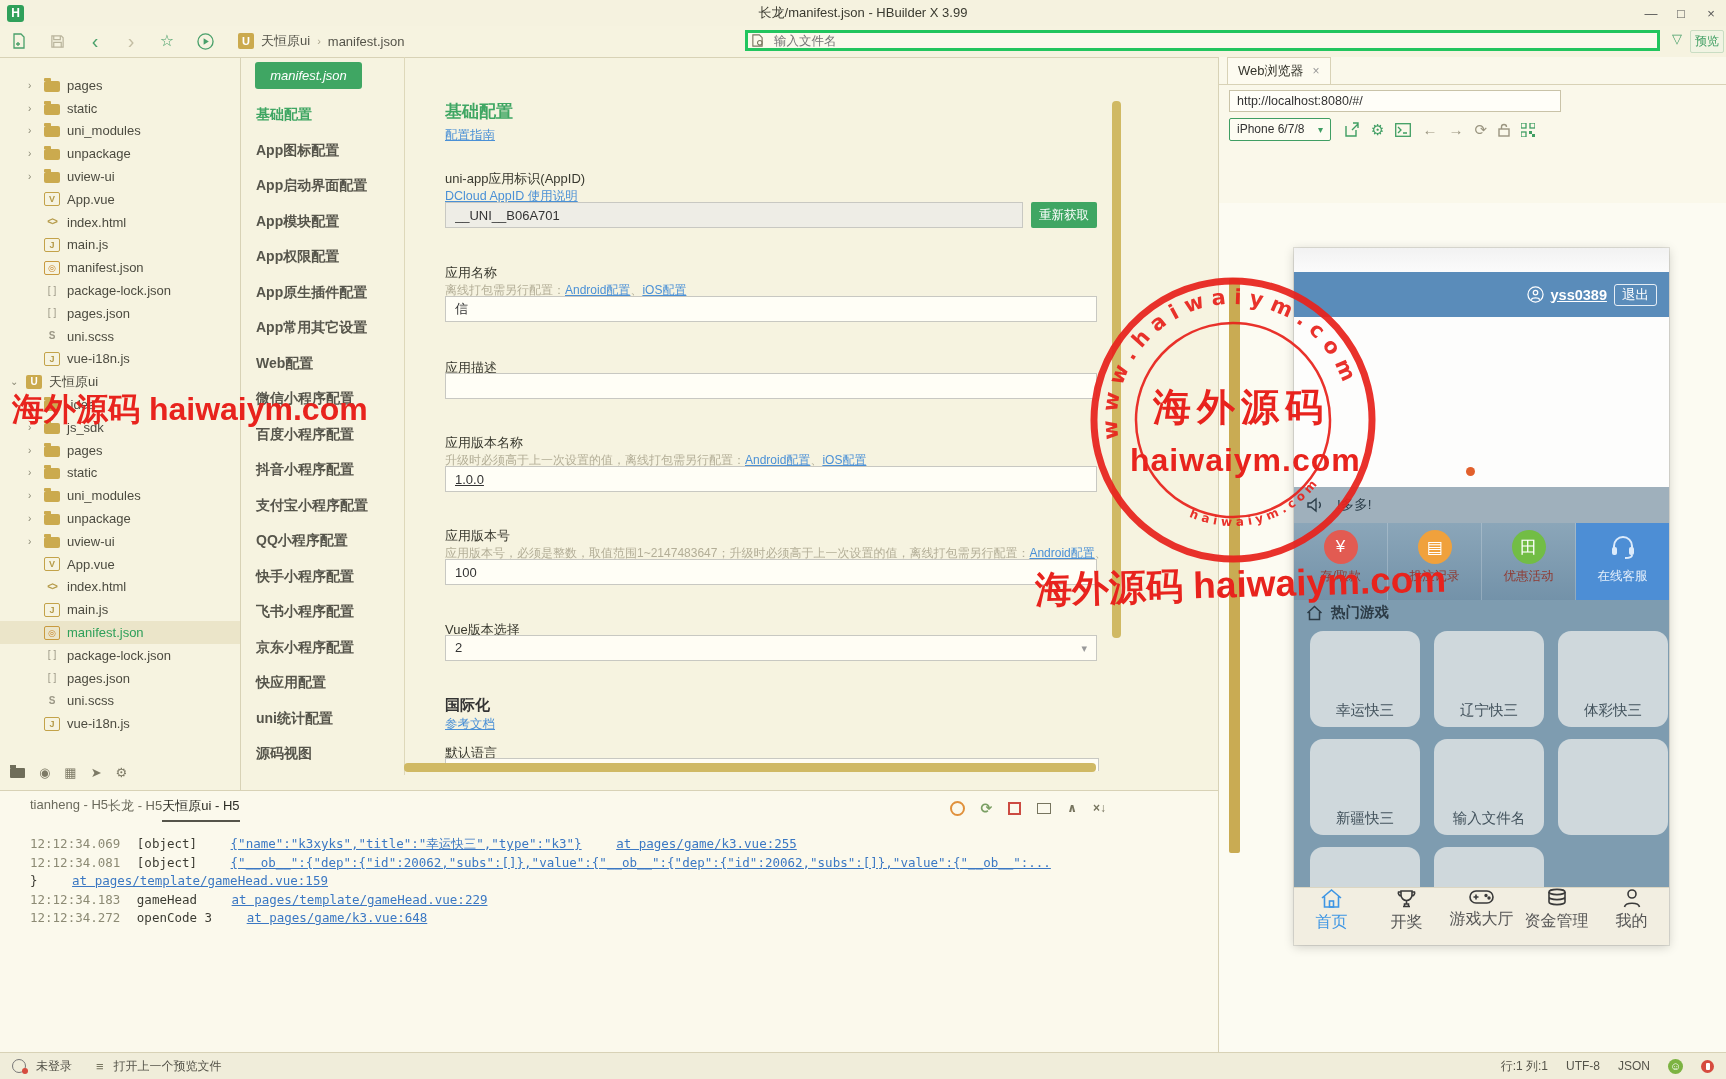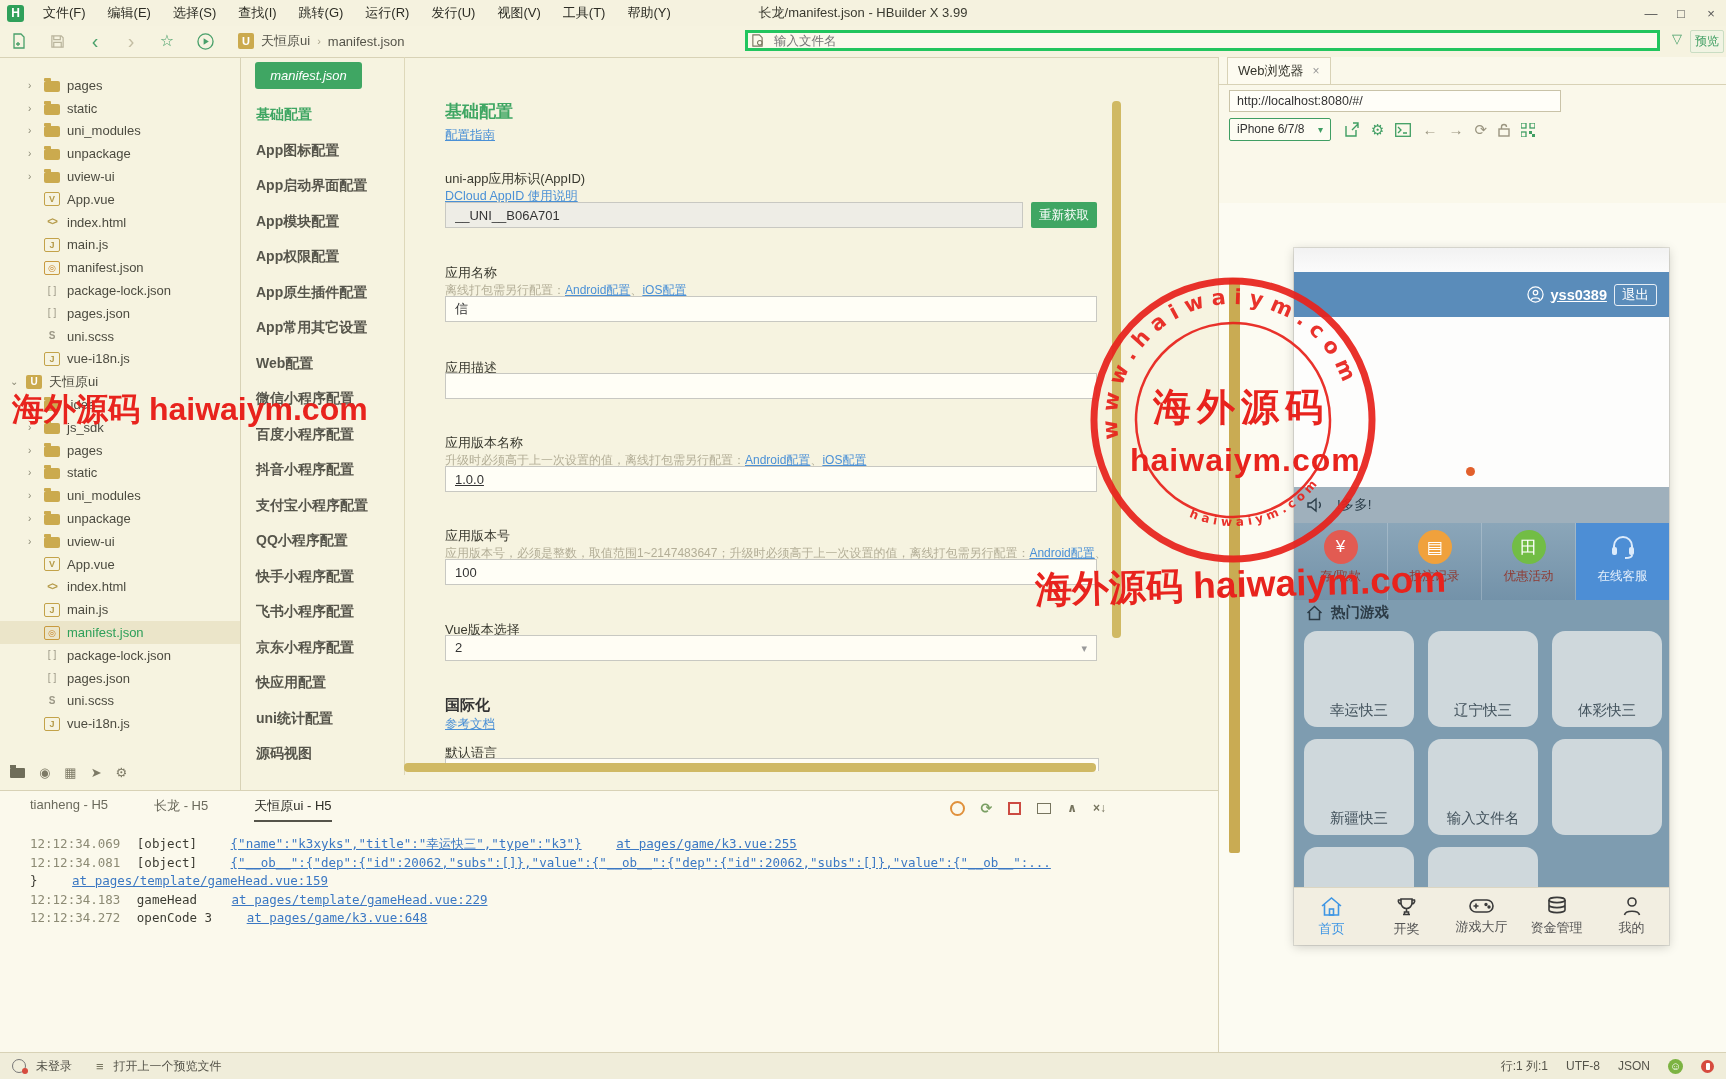--- a/index.html
+++ b/index.html
@@ -97,31 +97,31 @@
   .ph-cell{flex:1;border-right:1px solid rgba(255,255,255,.22);display:flex;flex-direction:column;align-items:center;padding-top:7px;box-sizing:border-box}
   .ph-cell:last-child{border-right:none}
   .ph-cell.a-blue{background:#4d8ed5}
   .badge{width:34px;height:34px;border-radius:50%;color:#fff;font-size:17px;display:flex;align-items:center;justify-content:center}
   .a-red .badge{background:#e25b52}.a-orange .badge{background:#f0a13c}.a-green .badge{background:#72bd45}
   .ph-cell .lbl{font-size:12.5px;margin-top:4px;white-space:nowrap}
   .a-red .lbl,.a-orange .lbl,.a-green .lbl{color:#8f3a32}
   .a-blue .lbl{color:#e4effb}
   .ph-hot{height:25px;background:#7e9cb0;display:flex;align-items:center;gap:8px;padding:0 12px;font-weight:bold;font-size:14.5px;color:#2c3b46}
   .ph-games{position:absolute;left:0;top:377px;right:0;bottom:0;background:#7e9cb0;overflow:hidden}
-  .games-grid{display:grid;grid-template-columns:repeat(3,110px);grid-auto-rows:96px;gap:12px 14px;padding:6px 0 0 10px}
+  .games-grid{display:grid;grid-template-columns:repeat(3,110px);grid-auto-rows:96px;gap:12px 14px;padding:6px 0 0 16px}
   .tile{background:#cfd8dc;border-radius:13px;position:relative}
   .glabel{position:absolute;bottom:7px;width:100%;text-align:center;font-size:14.5px;color:#42525c}
   .ph-tabbar{position:absolute;left:0;bottom:0;width:100%;height:57px;background:#f2eee1;border-top:1px solid #dcd6c2;display:flex;z-index:5}
-  .tb-item{flex:1;display:flex;flex-direction:column;align-items:center;justify-content:center;gap:3px;font-size:13px;color:#555}
+  .tb-item{flex:1;display:flex;flex-direction:column;align-items:center;gap:3px;font-size:16px;color:#555}
   .tb-item svg{stroke:#3a3a3a;fill:none;stroke-width:1.6}
   .tb-item.active{color:#3f96e4}
   .tb-item.active svg{stroke:#3f96e4}
   
   .console{position:absolute;left:0;top:790px;width:1218px;height:262px;border-top:1px solid #d8d2b6;background:#fbf9ec}
-  .c-tabs{position:absolute;top:6px;left:30px;display:flex;gap:46px;font-size:13px;color:#6b6a5c}
+  .c-tabs{position:absolute;top:6px;left:30px;display:flex;font-size:13px;color:#6b6a5c}
   .c-tab{padding-bottom:5px}
   .c-tab.active{color:#2d2d26;border-bottom:2px solid #55544a}
   .c-icons{position:absolute;top:9px;right:112px;display:flex;gap:16px;align-items:center}
   .ci-ring{width:11px;height:11px;border:2px solid #e0913c;border-radius:50%;display:inline-block}
   .ci-restart{color:#7a9f63;font-size:14px;font-weight:bold}
   .ci-stop{width:9px;height:9px;border:2px solid #cc4b42;display:inline-block}
   .ci-win{width:12px;height:9px;border:1.5px solid #77755f;display:inline-block}
   .ci-txt{color:#77755f;font-size:12px;font-weight:bold}
   .c-logs{position:absolute;left:30px;top:44px;width:1170px;font-family:"DejaVu Sans Mono","Liberation Mono",monospace;font-size:12.5px;line-height:18.6px;color:#3c3c33}
   .lg{white-space:nowrap;overflow:hidden}
@@ -149,33 +149,20 @@
   .stamp-dom{position:absolute;left:1130px;top:442px;font-size:32px;letter-spacing:1px}
   svg{display:block}
 </style>
 </head>
 <body>
 
 <div id="app">
 
   <div class="menubar">
     <div class="logo">H</div>
-    <div style="display:flex">
-
-    <span class="menu-item">文件(F)</span>
-        <span class="menu-item">编辑(E)</span>
-        <span class="menu-item">选择(S)</span>
-        <span class="menu-item">查找(I)</span>
-        <span class="menu-item">跳转(G)</span>
-        <span class="menu-item">运行(R)</span>
-        <span class="menu-item">发行(U)</span>
-        <span class="menu-item">视图(V)</span>
-        <span class="menu-item">工具(T)</span>
-        <span class="menu-item">帮助(Y)</span>
-      </div>
     <div class="win-title">长龙/manifest.json - HBuilder X 3.99</div>
     <div class="win-ctrls">
       <span class="win-btn">—</span>
       <span class="win-btn">□</span>
       <span class="win-btn">×</span>
     </div>
   </div>
 
   <div class="toolbar">
     <span class="tico" style="left:8px;top:0">

